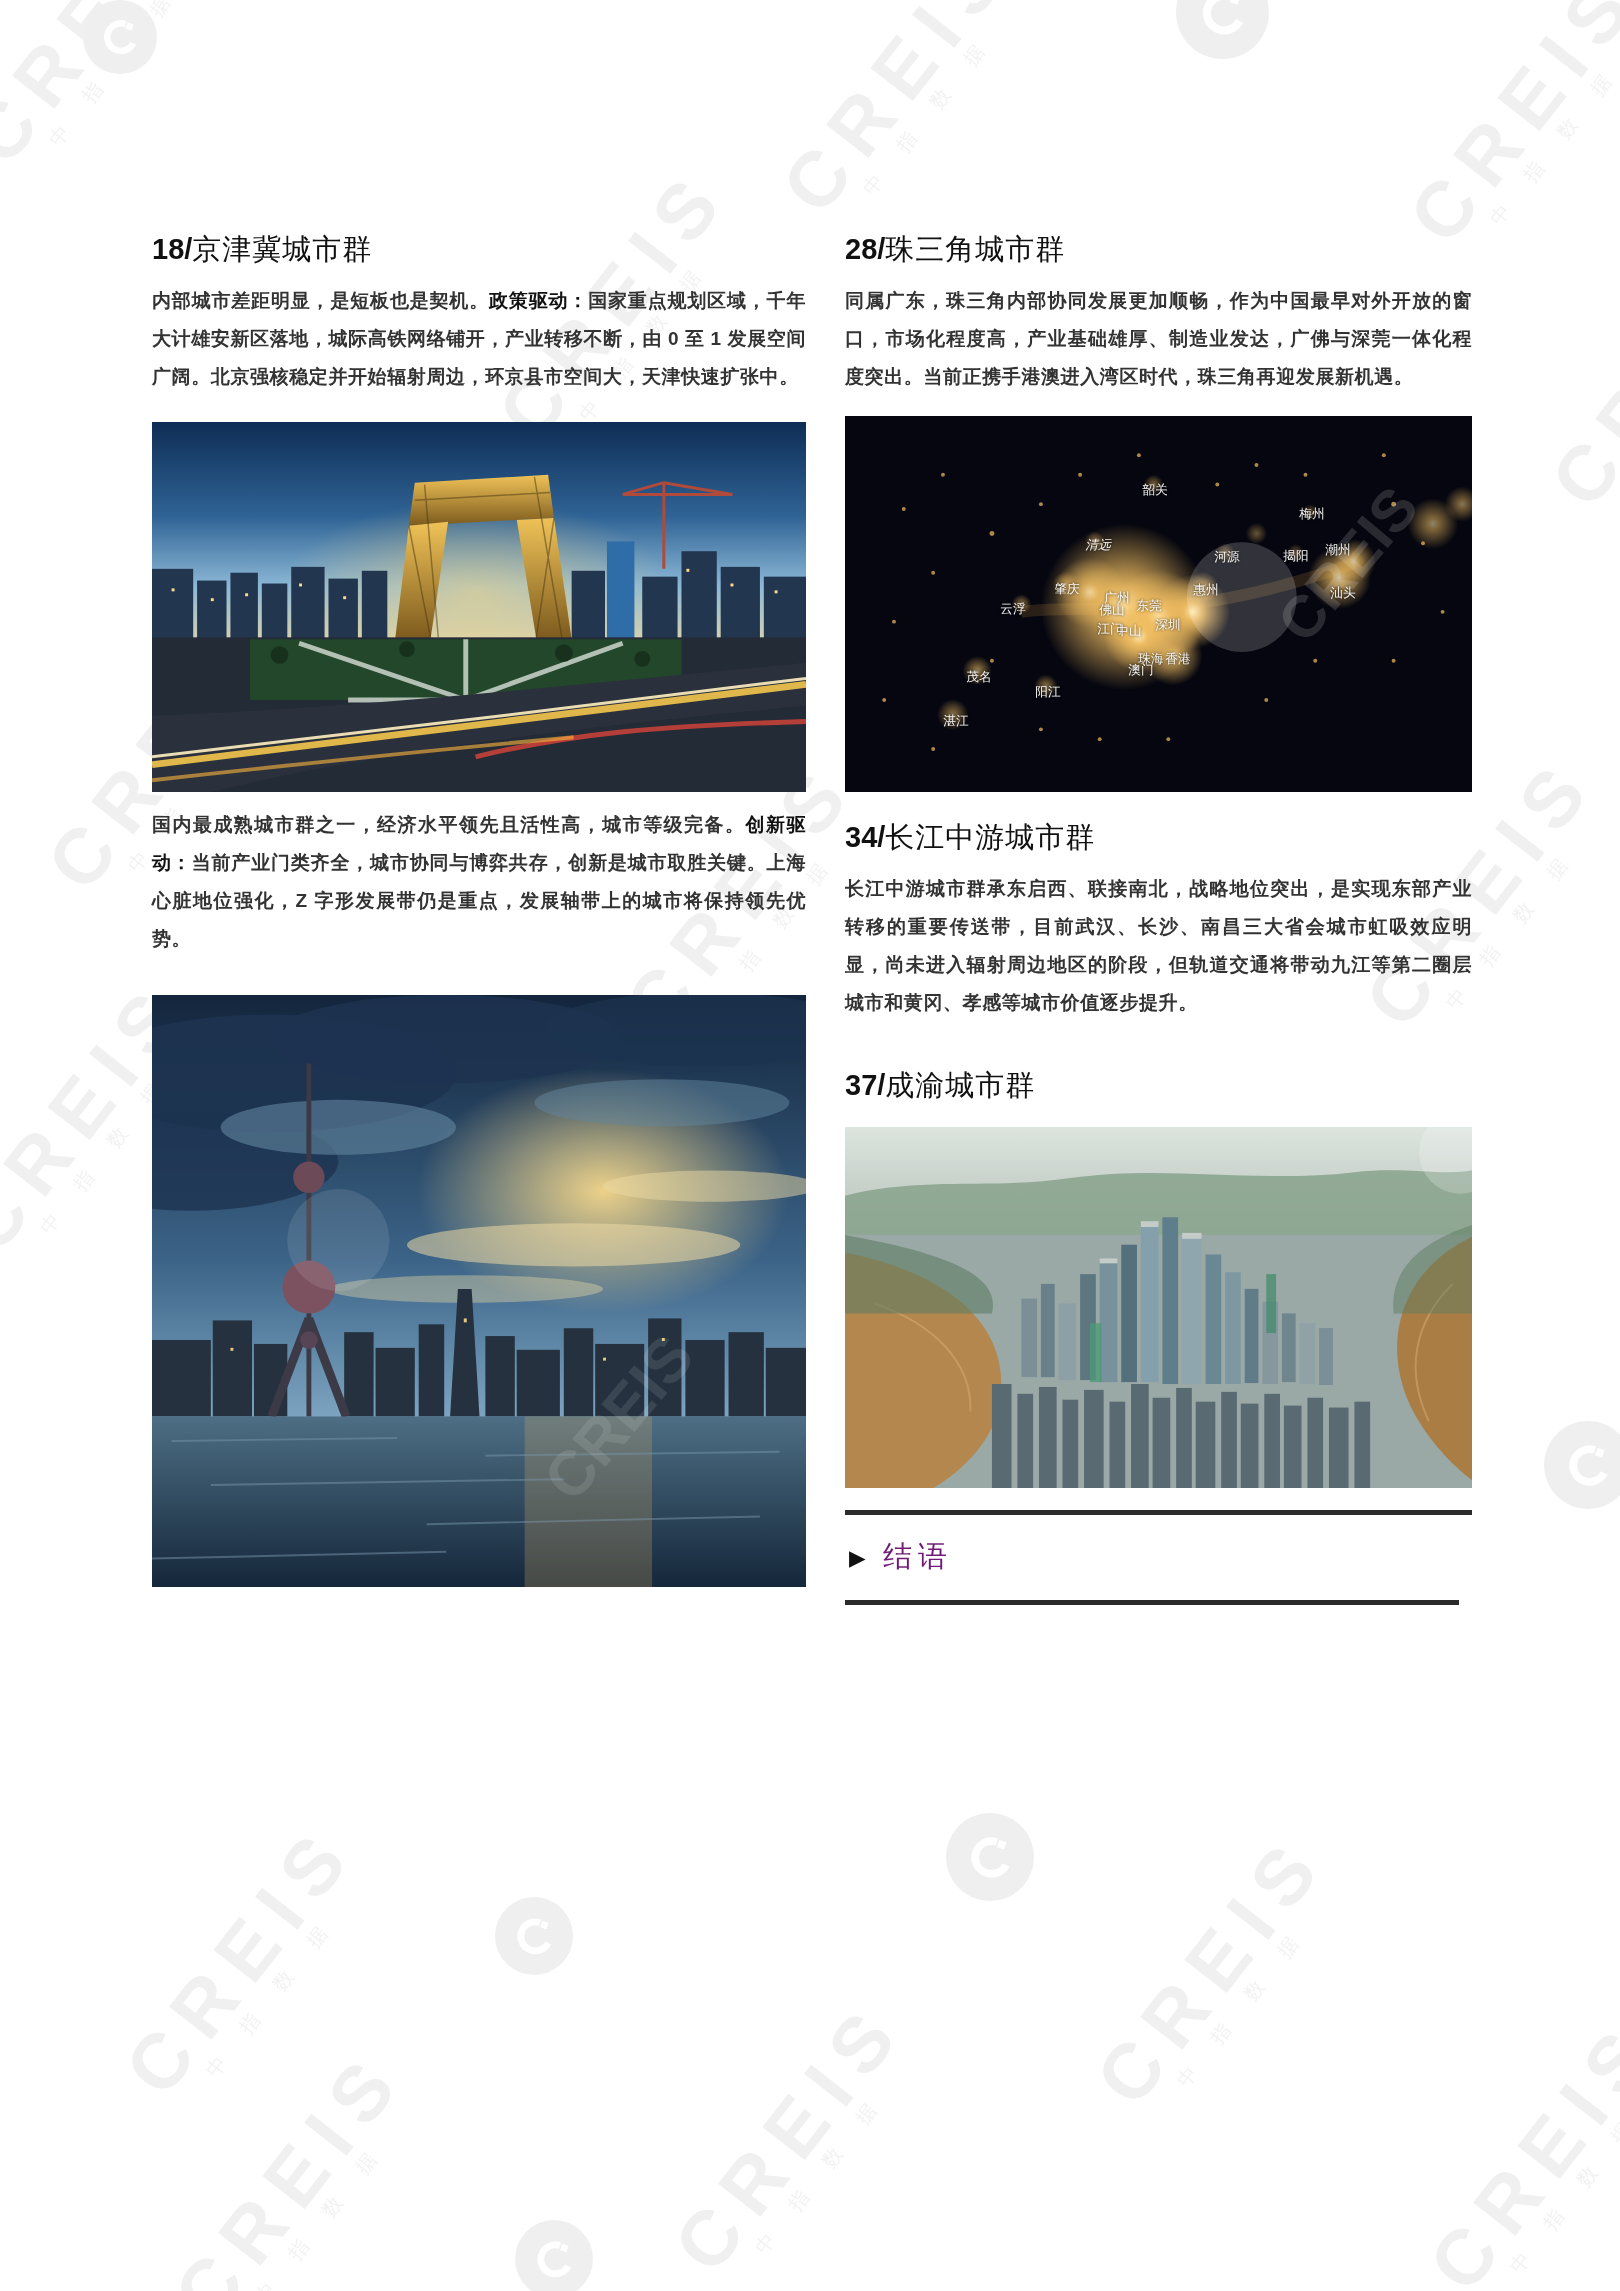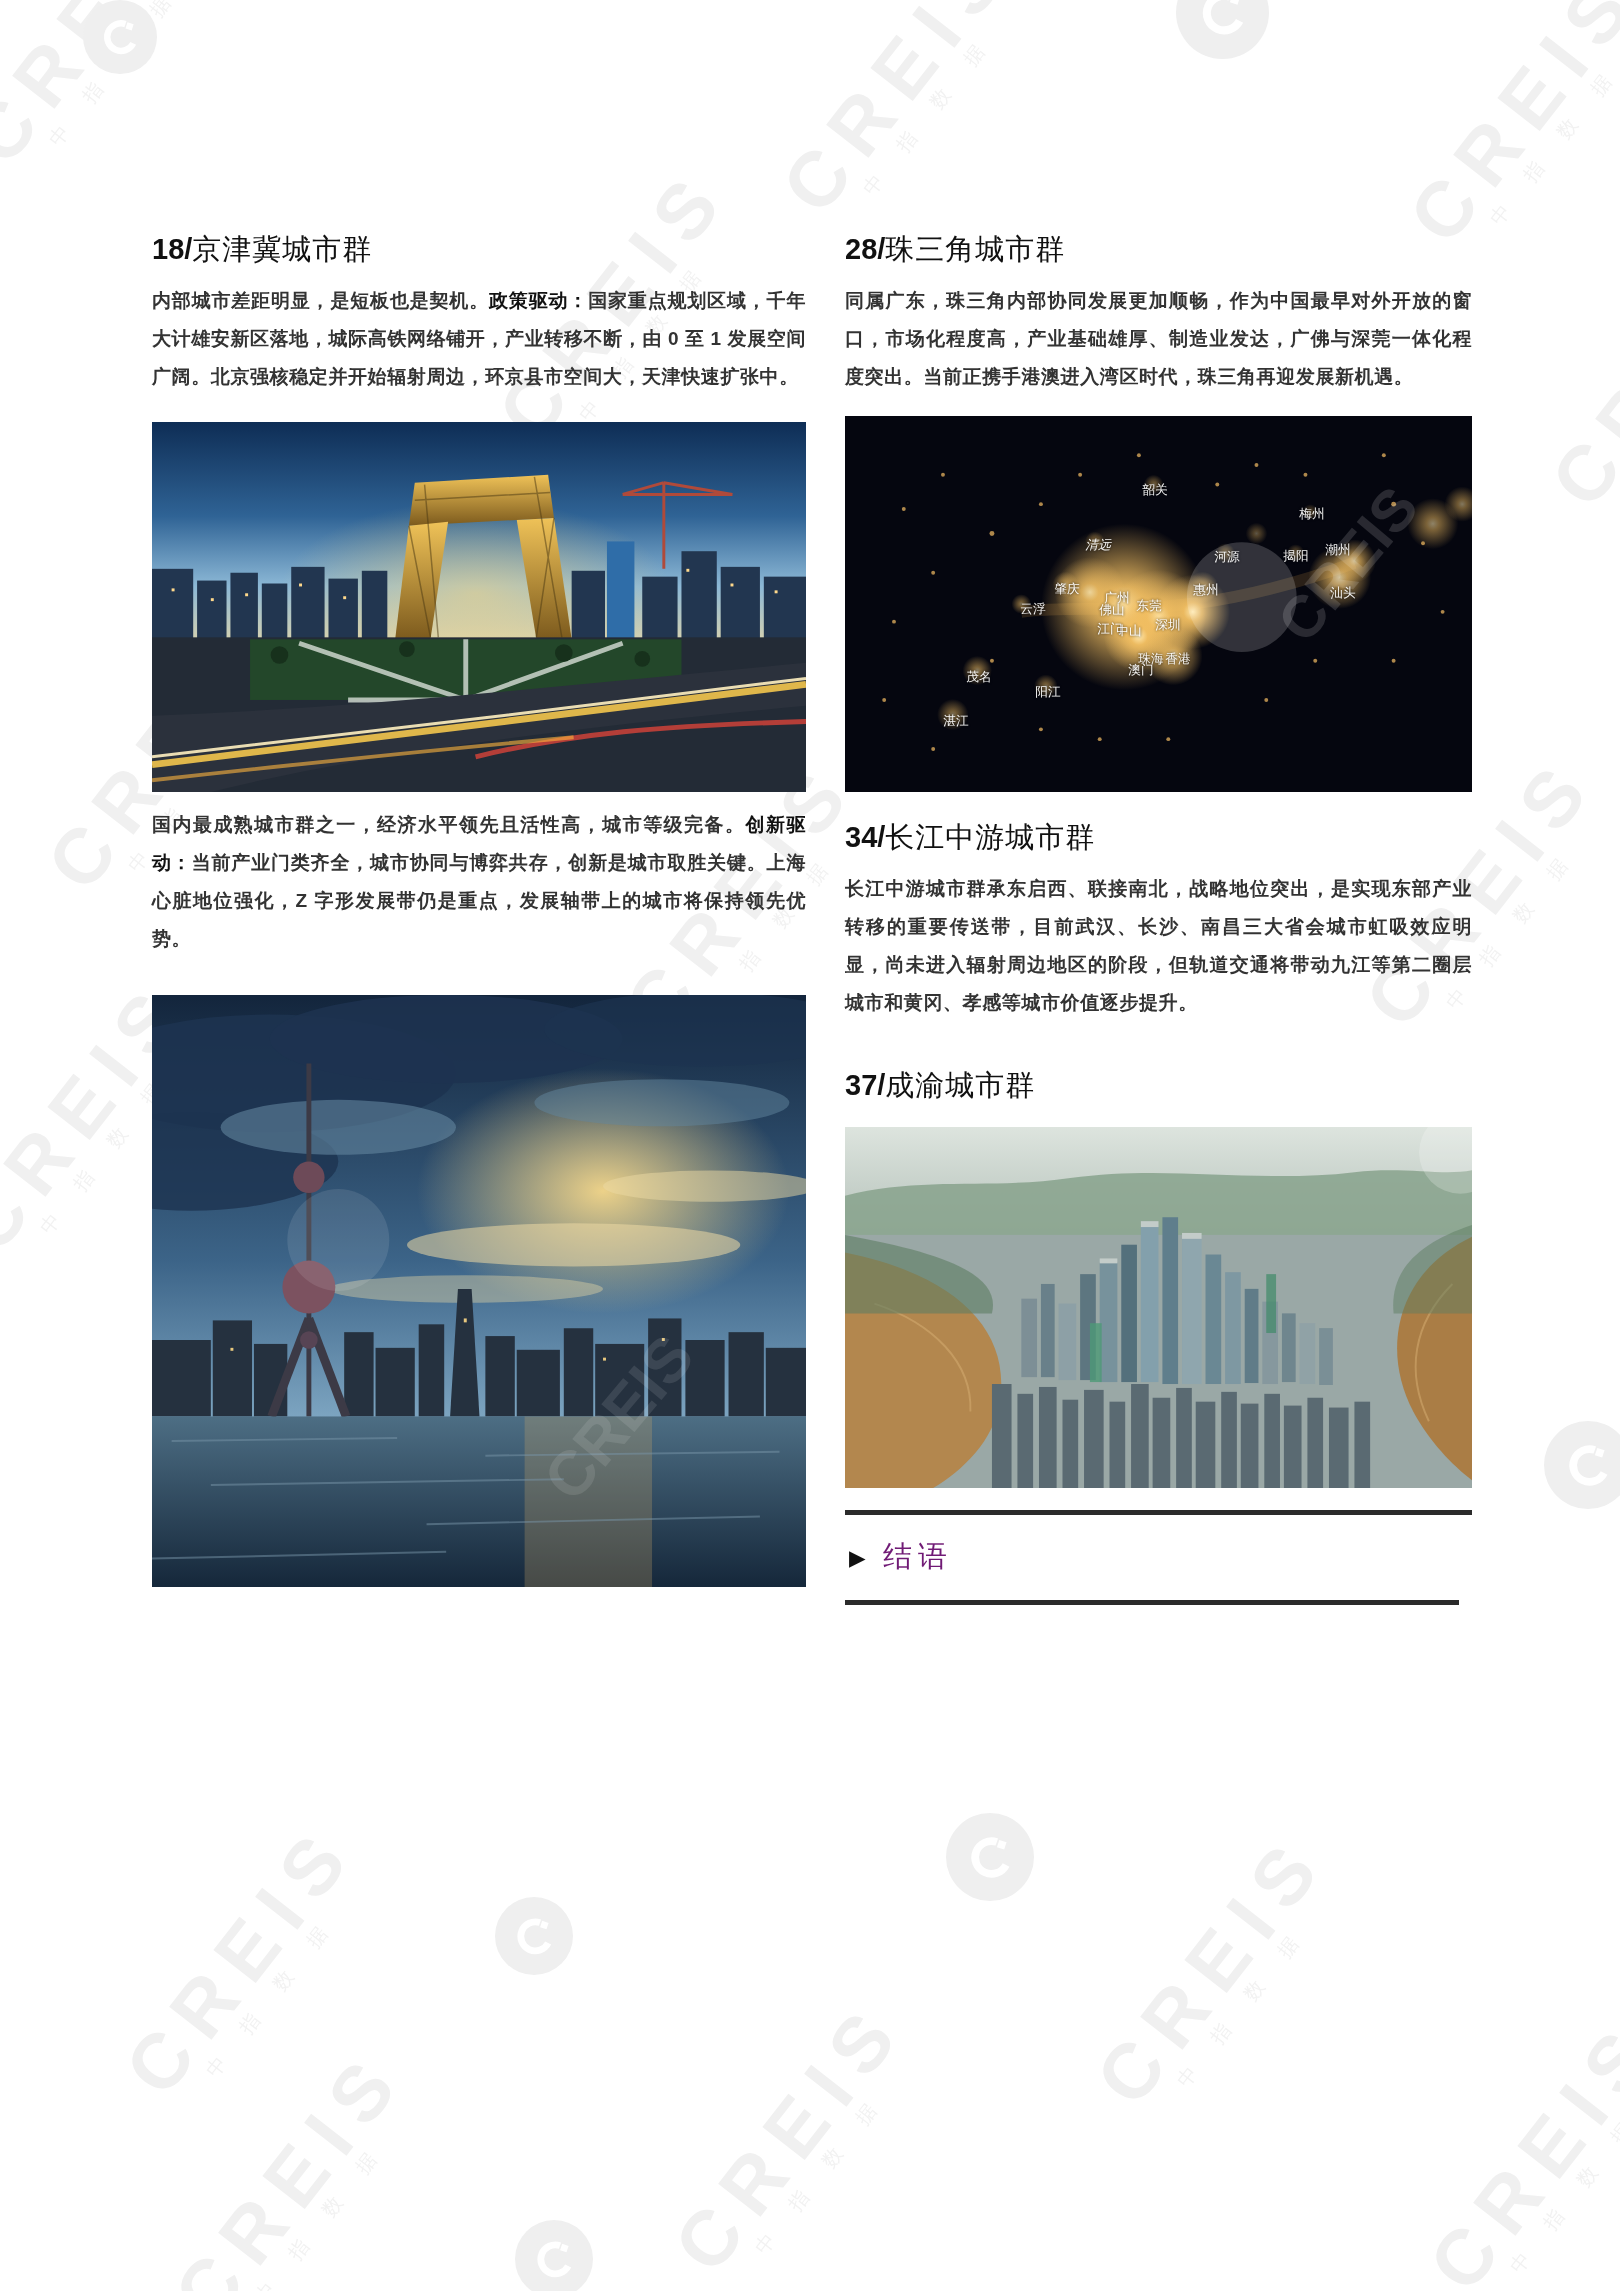--- a/index.html
+++ b/index.html
@@ -401,21 +401,21 @@
     </svg>
 
   <span class="city-label" style="left: 310px; top: 74px;">韶关</span>
       <span class="city-label" style="left: 467px; top: 98px;">梅州</span>
       <span class="city-label" style="left: 253px; top: 129px; font-style: italic;">清远</span>
       <span class="city-label" style="left: 382px; top: 141px;">河源</span>
       <span class="city-label" style="left: 451px; top: 140px;">揭阳</span>
       <span class="city-label" style="left: 493px; top: 134px;">潮州</span>
       <span class="city-label" style="left: 498px; top: 177px;">汕头</span>
       <span class="city-label" style="left: 222px; top: 173px;">肇庆</span>
-      <span class="city-label" style="left: 188px; top: 193px;">云浮</span>
+      <span class="city-label" style="left: 168px; top: 193px;">云浮</span>
       <span class="city-label" style="left: 272px; top: 182px;">广州</span>
       <span class="city-label" style="left: 267px; top: 194px;">佛山</span>
       <span class="city-label" style="left: 304px; top: 190px;">东莞</span>
       <span class="city-label" style="left: 361px; top: 174px;">惠州</span>
       <span class="city-label" style="left: 265px; top: 213px;">江门</span>
       <span class="city-label" style="left: 284px; top: 215px;">中山</span>
       <span class="city-label" style="left: 323px; top: 209px;">深圳</span>
       <span class="city-label" style="left: 306px; top: 243px;">珠海</span>
       <span class="city-label" style="left: 333px; top: 243px;">香港</span>
       <span class="city-label" style="left: 296px; top: 254px;">澳门</span>

